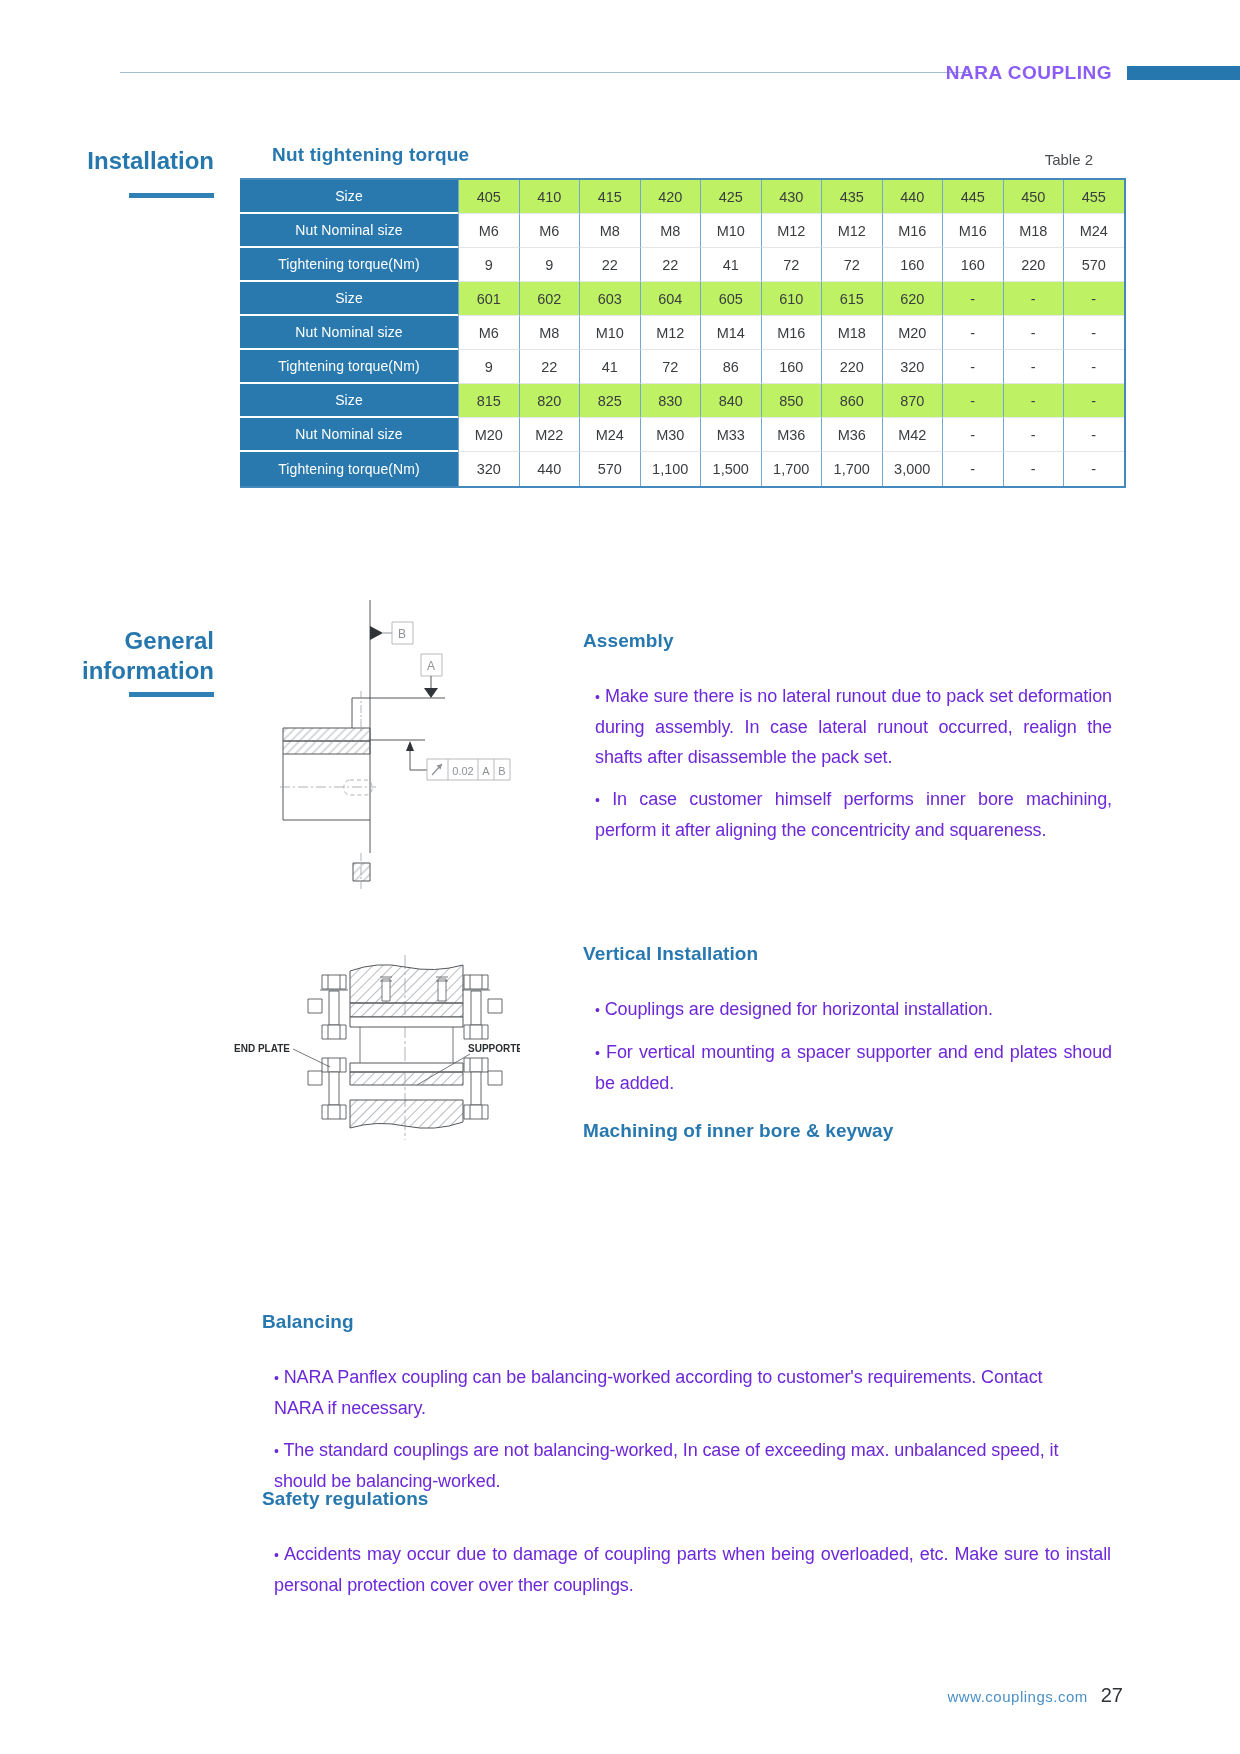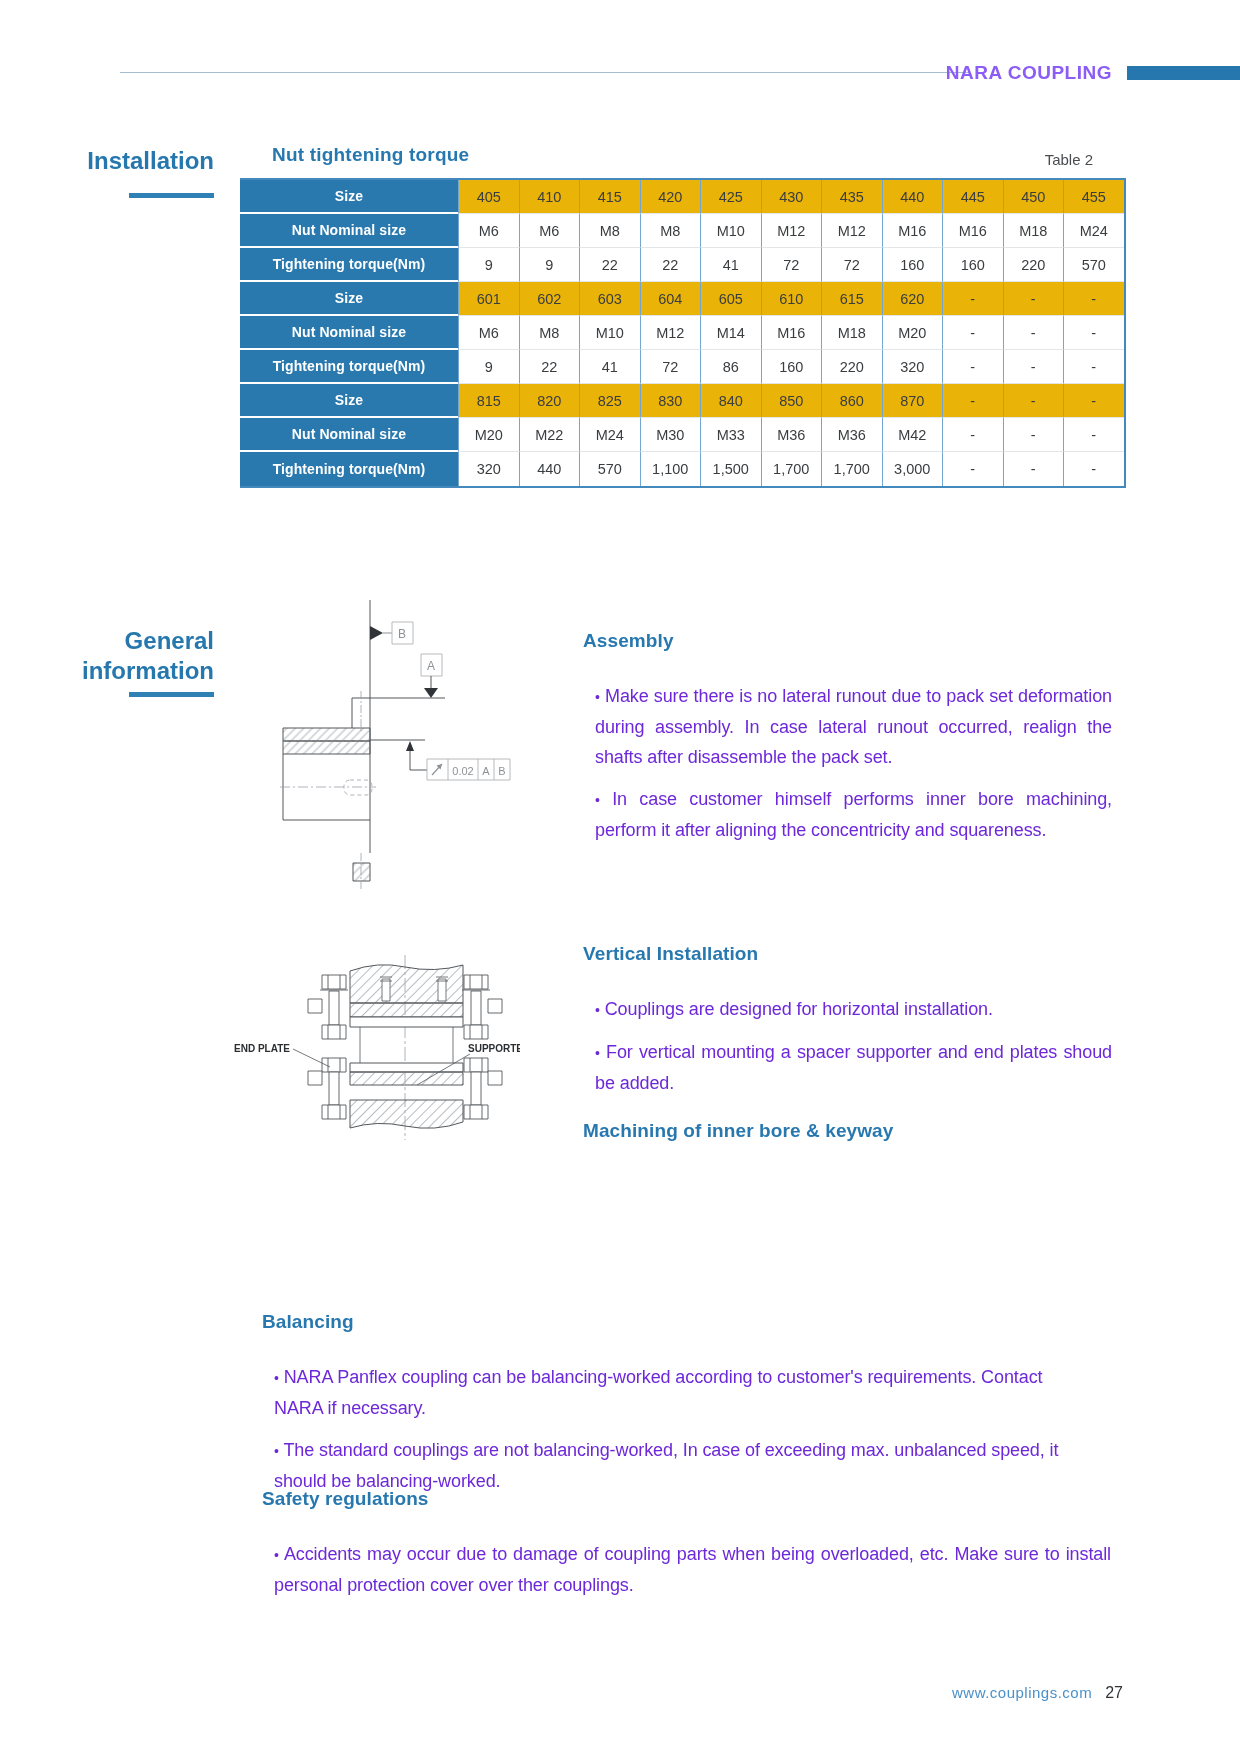--- a/index.html
+++ b/index.html
@@ -20,27 +20,27 @@
   .side-title.general { top:626px; }
   .side-underline { position:absolute; left:129px; width:85px; height:5px; background:#2e80b5; }
   .underline-install { top:193px; }
   .underline-general { top:692px; }
 
   
   .table-title { position:absolute; left:272px; top:144px; font-size:19px; color:#2878b0; font-weight:bold; letter-spacing:0.2px; }
   .table-label { position:absolute; left:893px; top:151px; width:200px; text-align:right; font-size:15px; color:#4a4d50; }
   table.torque { position:absolute; left:240px; top:178px; width:883px; border-collapse:separate; border-spacing:0;
                  table-layout:fixed; border-top:2px solid #4489bb; border-right:2px solid #4489bb; border-bottom:2px solid #4489bb; }
-  table.torque th { background:#2979ae; color:#fff; font-weight:bold; font-size:14px;
+  table.torque th { background:#2979ae; color:#fff; font-weight:normal; font-size:14px;
                     height:24px; border-bottom:2px solid #fff; letter-spacing:0.1px; }
   table.torque tr:last-child th { border-bottom:none; }
   table.torque td { background:#fff; text-align:center; font-size:14.5px; color:#3a3d40;
                     height:34px; border-left:1px solid #74a7d0; border-bottom:1px solid #e2e6e9; }
   table.torque tr:last-child td { border-bottom:none; }
-  table.torque tr.size-row td { background:#eab308; }
+  table.torque tr.size-row td { background:#bef264; }
 
   
   .section { position:absolute; }
   .section h3 { font-size:19px; color:#2878b0; font-weight:bold; margin:0 0 29px 0; letter-spacing:0.1px; }
   .bullets p { margin:12px; font-size:18px; line-height:30px; color:#6d28d9; text-align:justify; letter-spacing:-0.1px; }
   .bullets .dot { font-size:14px; }
   .sec-assembly   { left:583px; top:630px;  width:541px; }
   .sec-vertical   { left:583px; top:943px;  width:541px; }
   .sec-machining  { left:583px; top:1120px; width:541px; }
   .sec-balancing  { left:262px; top:1311px; width:838px; }
@@ -50,21 +50,21 @@
   
   .drawing1 { position:absolute; left:280px; top:595px; }
   .drawing2 { position:absolute; left:230px; top:955px; }
   svg line, svg path, svg rect, svg polyline { vector-effect:non-scaling-stroke; }
   .cad-text { font-family:"Liberation Sans", sans-serif; fill:#8d9297; }
   .cad-label { font-family:"Liberation Sans", sans-serif; fill:#2b2e31; font-weight:bold; }
 
   
   .footer { position:absolute; left:240px; top:1684px; width:883px; text-align:right; }
   .footer .site { color:#4a90c8; font-size:15px; letter-spacing:0.5px; }
-  .footer .pagenum { color:#303336; font-size:16px; margin-left:13px; }
+  .footer .pagenum { color:#303336; font-size:20px; margin-left:13px; }
 </style>
 </head>
 <body>
 
 <div class="page">
 
   <div class="header-rule"></div>
   <div class="brand">NARA COUPLING</div>
   <div class="brand-block"></div>
 

